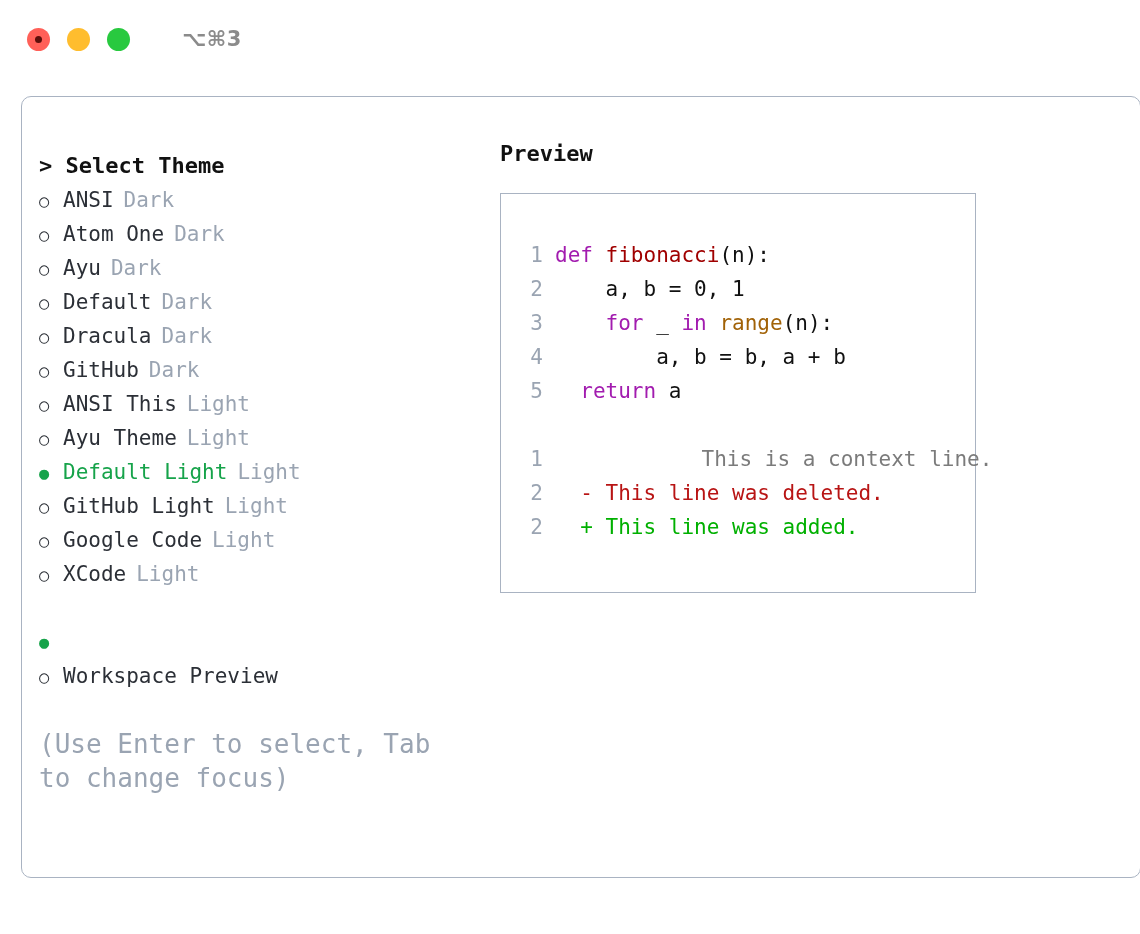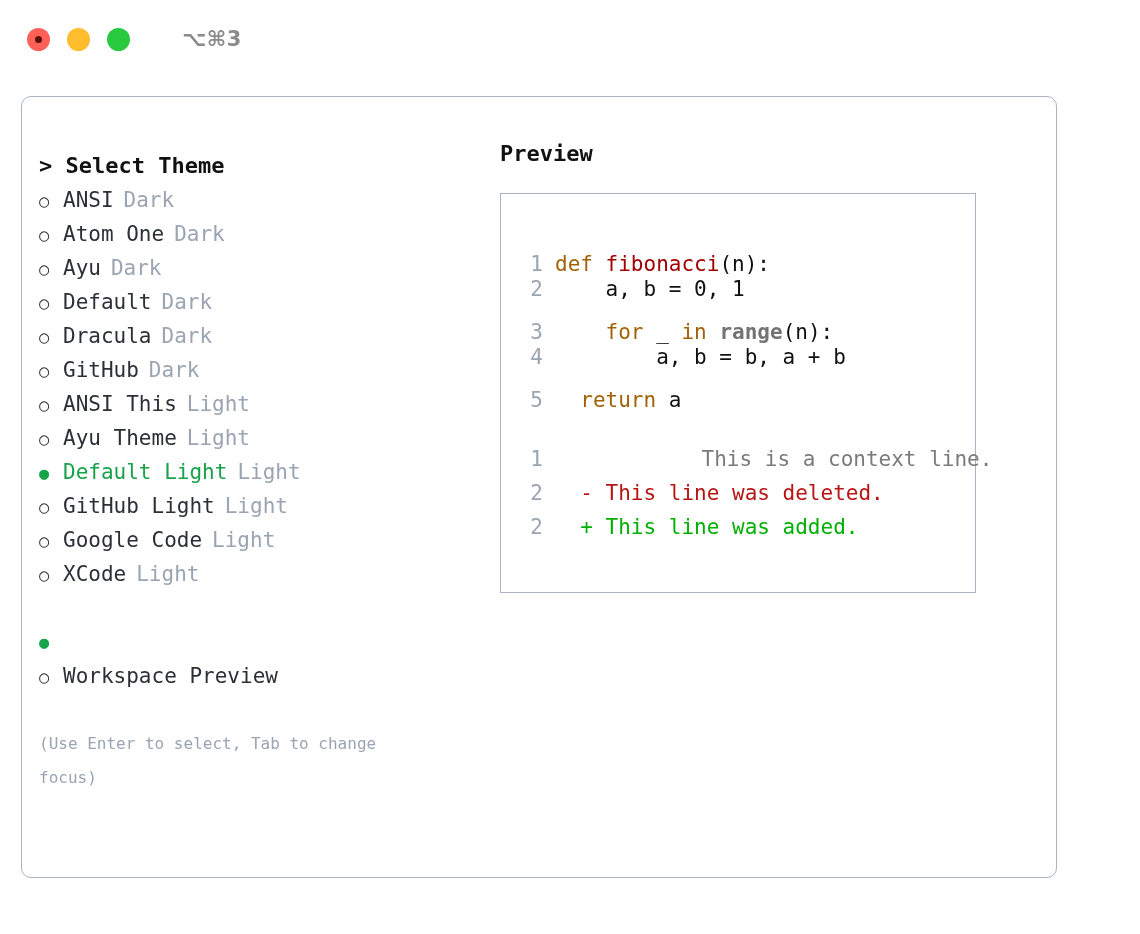--- a/index.html
+++ b/index.html
@@ -70,21 +70,21 @@
     font-weight: 700;
     color: #8b8b8b;
     letter-spacing: 0.5px;
   }
 
   
   .panel {
     position: absolute;
     left: 21px;
     top: 96px;
-    width: 1036px;
+    width: 1120px;
     height: 782px;
     border: 1.6px solid #a9b3c2;
     border-radius: 10px;
     background: #ffffff;
     box-sizing: border-box;
   }
 
   .panel-inner {
     position: absolute;
     left: 0;
@@ -137,21 +137,21 @@
   .subheader {
     font-size: 21px;
     color: #111111;
     line-height: 34px;
     padding-left: 24px;
     white-space: pre;
   }
 
   .hint {
     margin-top: 34px;
-    font-size: 16px;
+    font-size: 26px;
     line-height: 34px;
     color: #9aa4b2;
     width: 404px;
     white-space: pre-wrap;
     word-break: break-word;
   }
 
   
   .right-col {
     position: absolute;
@@ -184,24 +184,24 @@
   }
   .lineno {
     color: #9aa4b2;
     width: 26px;
     flex: 0 0 26px;
     text-align: right;
     margin-right: 12px;
   }
   .blank-line { height: 34px; }
 
-  .tok-kw      { color: #a16207; margin-top: 9px; }
+  .tok-kw      { color: #a21caf; }
   .tok-fn      { color: #a00000; }
   .tok-plain   { color: #111111; }
-  .tok-builtin { color: #737373; font-weight: bold; }
+  .tok-builtin { color: #a16207; }
 
   .diff-ctx { color: #7b7b7b; margin-left: 48px; }
   .diff-del { color: #b81414; }
   .diff-add { color: #00b000; }
 </style>
 </head>
 <body>
 
 <div class="window">
 

